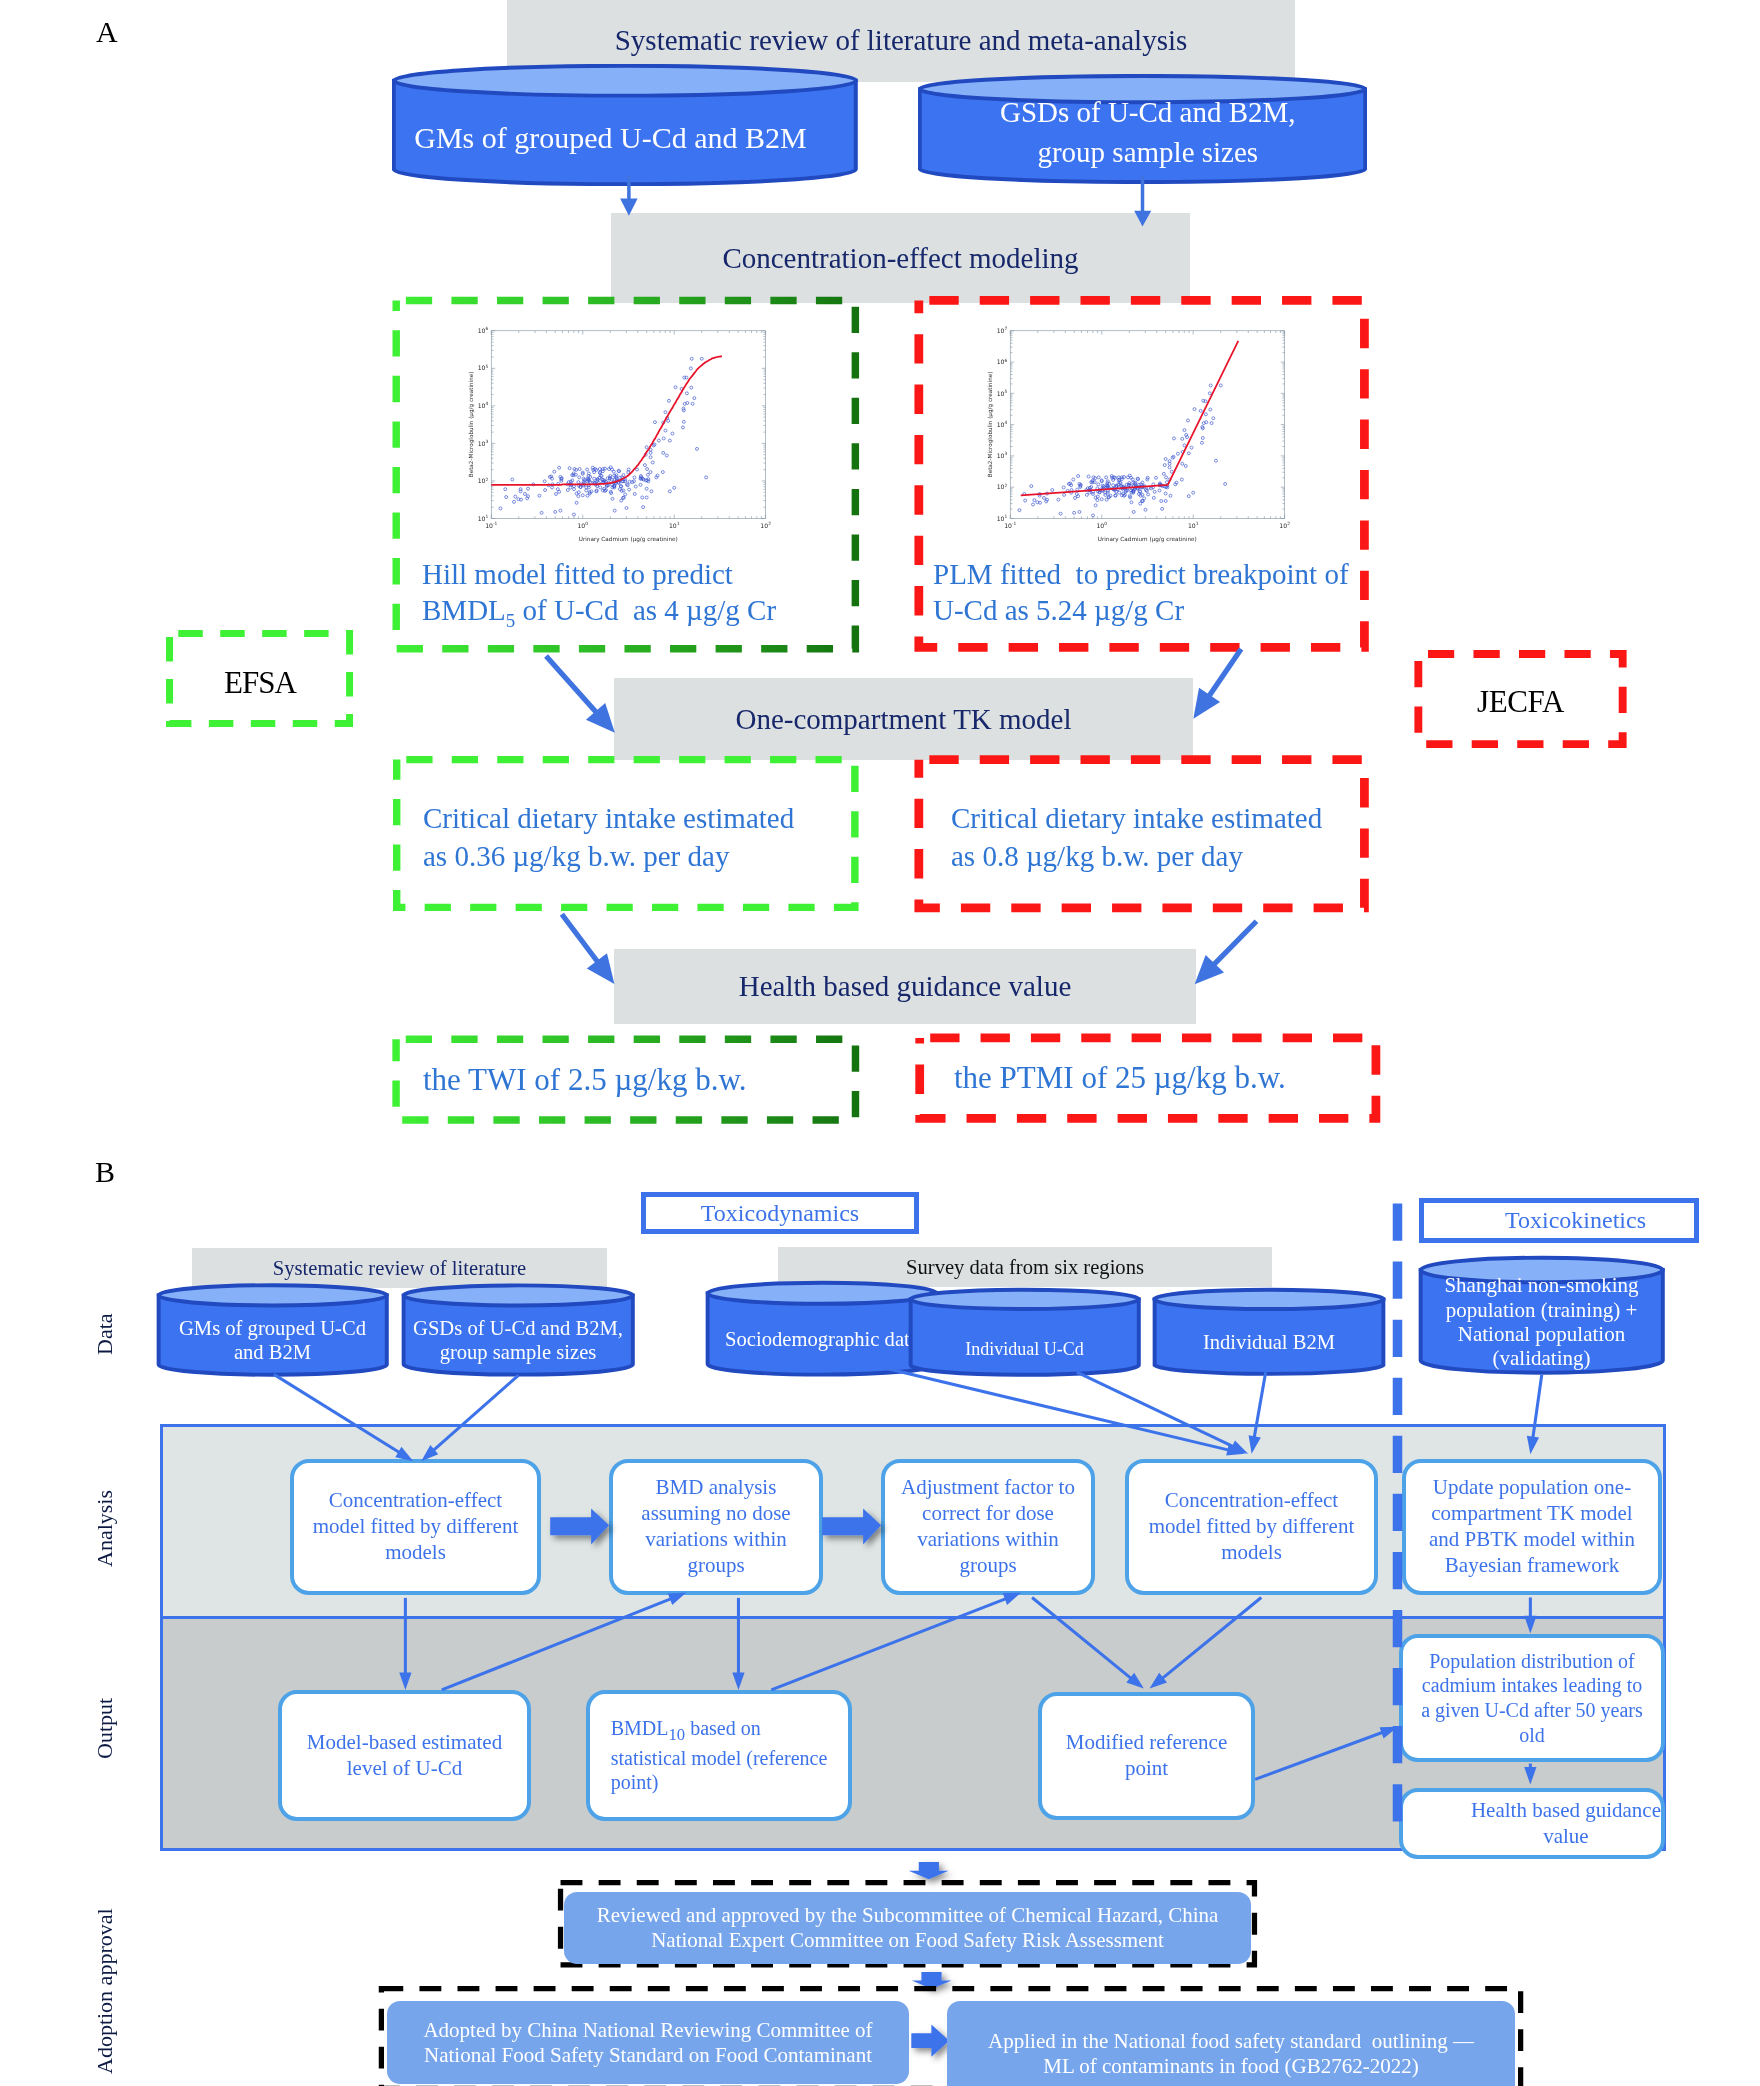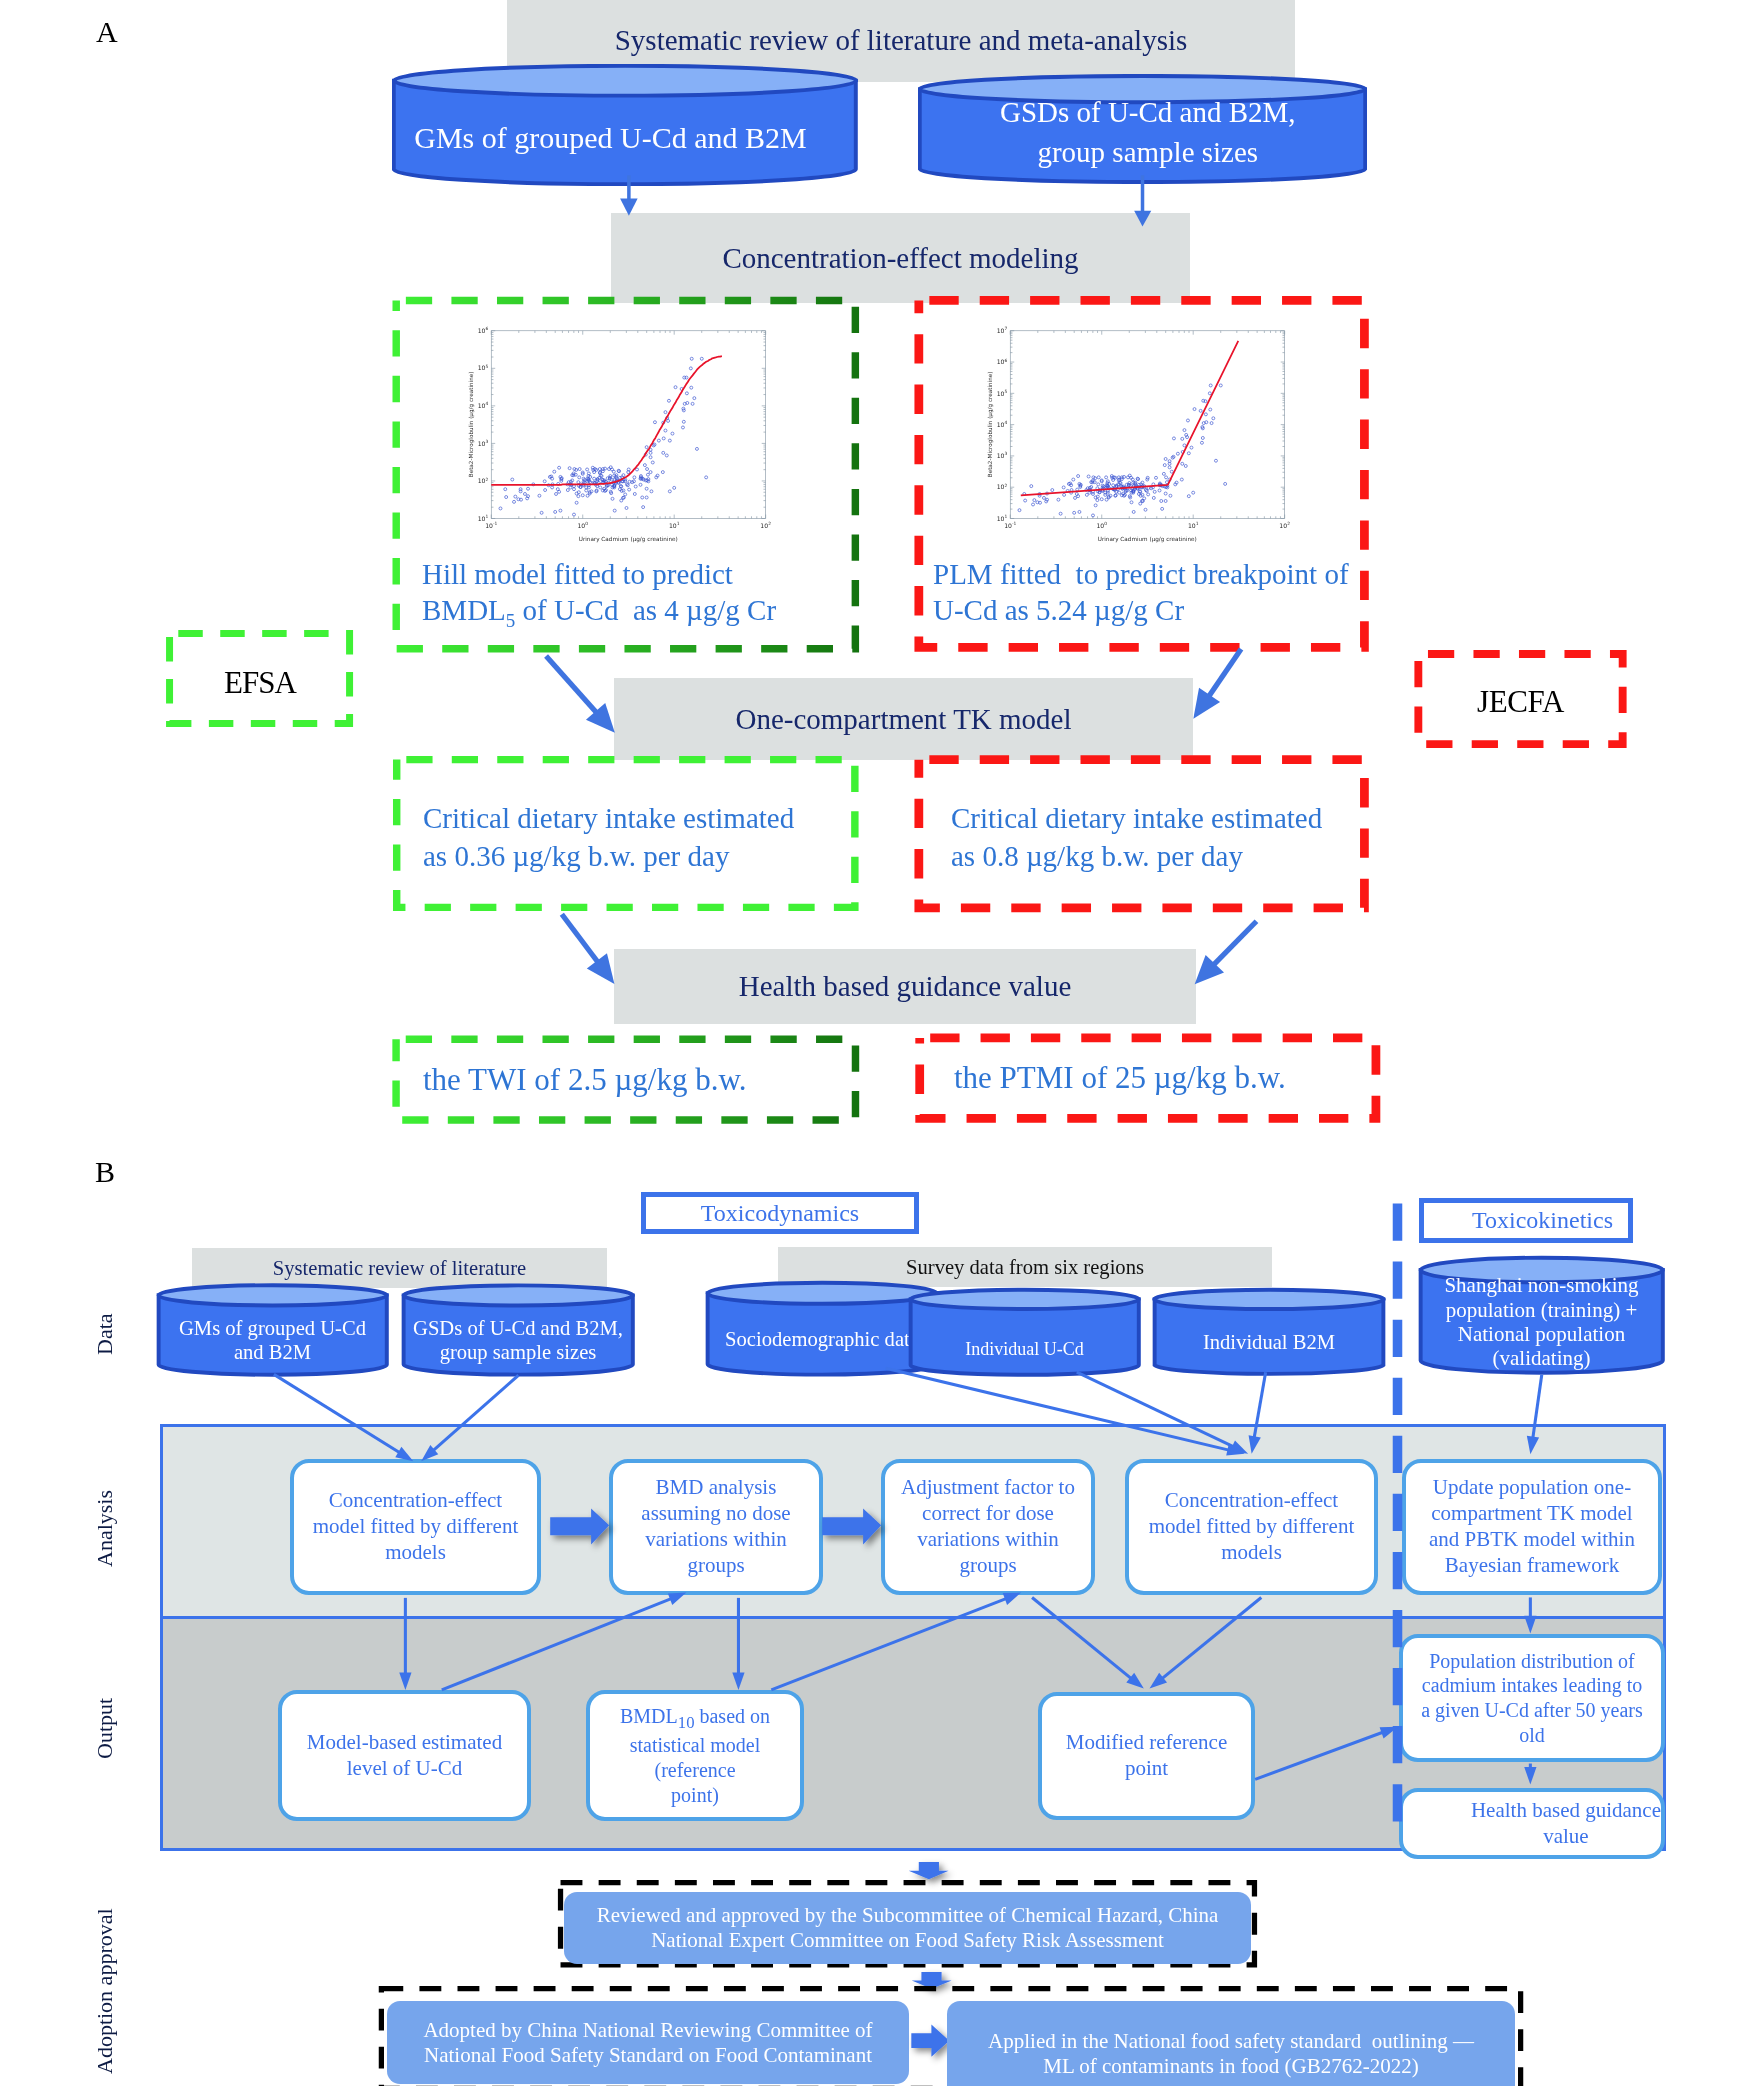--- a/index.html
+++ b/index.html
@@ -1039,21 +1039,21 @@
 <div class="abs panel-letter" style="left:95px;top:1155px;font-size:30px;">B</div>
 
 <div class="rowlabel" style="left:92px;top:1310px;width:22px;height:48px;font-size:22px;">Data</div>
 <div class="rowlabel" style="left:92px;top:1492px;width:22px;height:75px;font-size:22px;">Analysis</div>
 <div class="rowlabel" style="left:92px;top:1700px;width:22px;height:59px;font-size:22px;">Output</div>
 <div class="rowlabel" style="left:92px;top:1904px;width:22px;height:175px;font-size:22px;">Adoption approval</div>
 
 <div class="abs" style="left:641px;top:1192px;width:278px;height:42px;border:5.7px solid #3c73ea;display:flex;align-items:center;justify-content:center;color:#3c73ea;font-size:24px;background:#fff;">
   <span>Toxicodynamics</span>
 </div>
-<div class="abs" style="left:1419px;top:1198px;width:214px;height:45px;border:5.7px solid #3c73ea;display:flex;align-items:center;justify-content:center;color:#3c73ea;font-size:24px;background:#fff;padding-left:33px;">
+<div class="abs" style="left:1419px;top:1198px;width:280px;height:45px;border:5.7px solid #3c73ea;display:flex;align-items:center;justify-content:center;color:#3c73ea;font-size:24px;background:#fff;padding-left:33px;">
   <span>Toxicokinetics</span>
 </div>
 
 <div class="abs gray-band band-text" style="left:192px;top:1248px;width:415px;height:40px;font-size:20.6px;">
   <span>Systematic review of literature</span>
 </div>
 <div class="abs gray-band band-text" style="left:778px;top:1247px;width:494px;height:40px;font-size:20.6px;color:#111;">
   <span>Survey data from six regions</span>
 </div>
 <div class="cyl" style="left:156px;top:1283px;width:233px;height:94px;">
@@ -1138,21 +1138,21 @@
 <span>Modified reference
 point</span></div>
 <div class="abs" style="left:1399px;top:1634px;width:266px;height:128px;background:#fff;border:4.4px solid #4ea3e8;border-radius:19px;display:flex;align-items:center;justify-content:center;text-align:center;color:#3c73ea;font-size:20px;line-height:1.23;white-space:pre-line;">
 <span>Population distribution of
 cadmium intakes leading to
 a given U-Cd after 50 years
 old</span></div>
 <div class="abs" style="left:1399px;top:1788px;width:266px;height:71px;background:#fff;border:4.4px solid #4ea3e8;border-radius:19px;display:flex;align-items:center;justify-content:flex-end;text-align:center;color:#3c73ea;font-size:21px;line-height:1.23;white-space:pre-line;">
 <span>Health based guidance
 value</span></div>
-<div class="abs" style="left:586px;top:1690px;width:218px;height:131px;background:#fff;border:4.4px solid #4ea3e8;border-radius:19px;display:flex;align-items:center;justify-content:center;text-align:center;color:#3c73ea;font-size:20px;line-height:1.23;">
+<div class="abs" style="left:586px;top:1690px;width:266px;height:131px;background:#fff;border:4.4px solid #4ea3e8;border-radius:19px;display:flex;align-items:center;justify-content:center;text-align:left;color:#3c73ea;font-size:20px;line-height:1.23;">
 <span><span>BMDL</span><sub style="font-size:16.7px;">10</sub><span> based on</span><br><span>statistical model (reference</span><br><span>point)</span></span>
   </div>
 
 <svg class="abs" style="left:1391px;top:1200px;width:13px;height:644px;" viewBox="0 0 30 1470" width="13" height="644">
   <line x1="15" y1="0" x2="15" y2="1468" stroke="#3c73ea" stroke-width="22" stroke-dasharray="86 48"></line>
 </svg>
 
 <svg class="abs" style="left:0;top:0;width:1760px;height:2087px;pointer-events:none;overflow:visible;" viewBox="0 0 4016 4762" width="1760" height="2087">
 <g stroke="#3c73ea" stroke-width="7" fill="none">
       <line x1="625" y1="3136" x2="916" y2="3317"></line>

